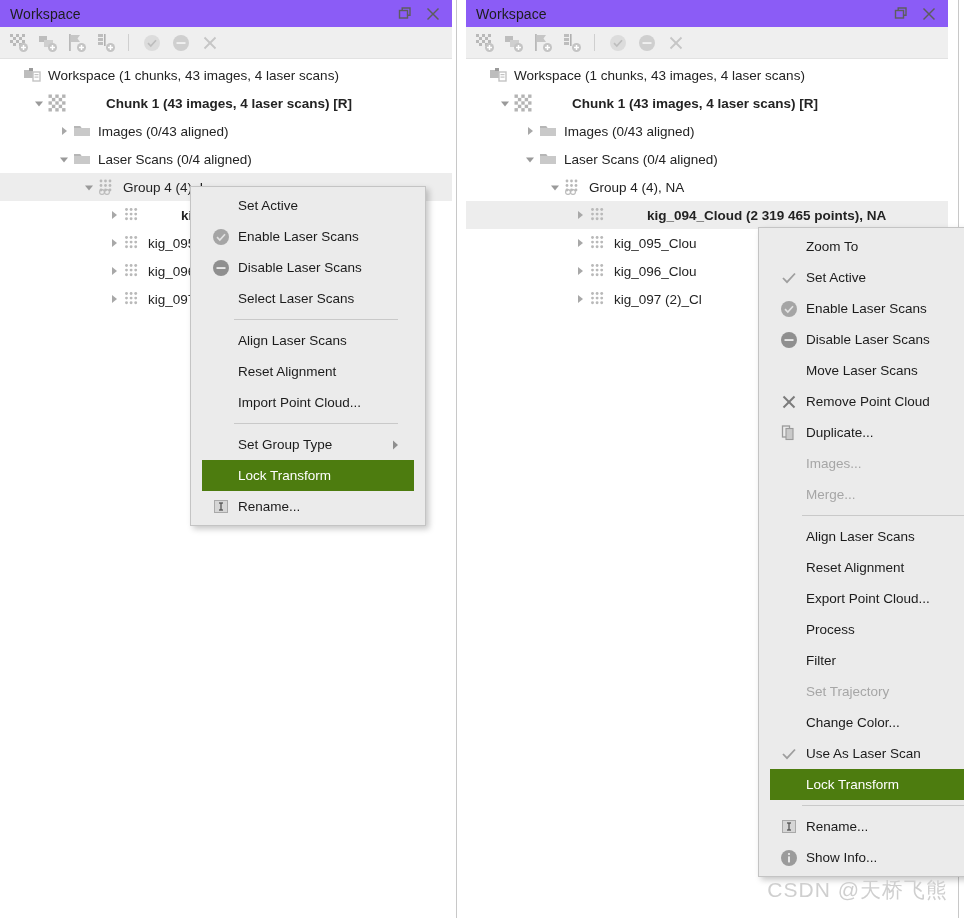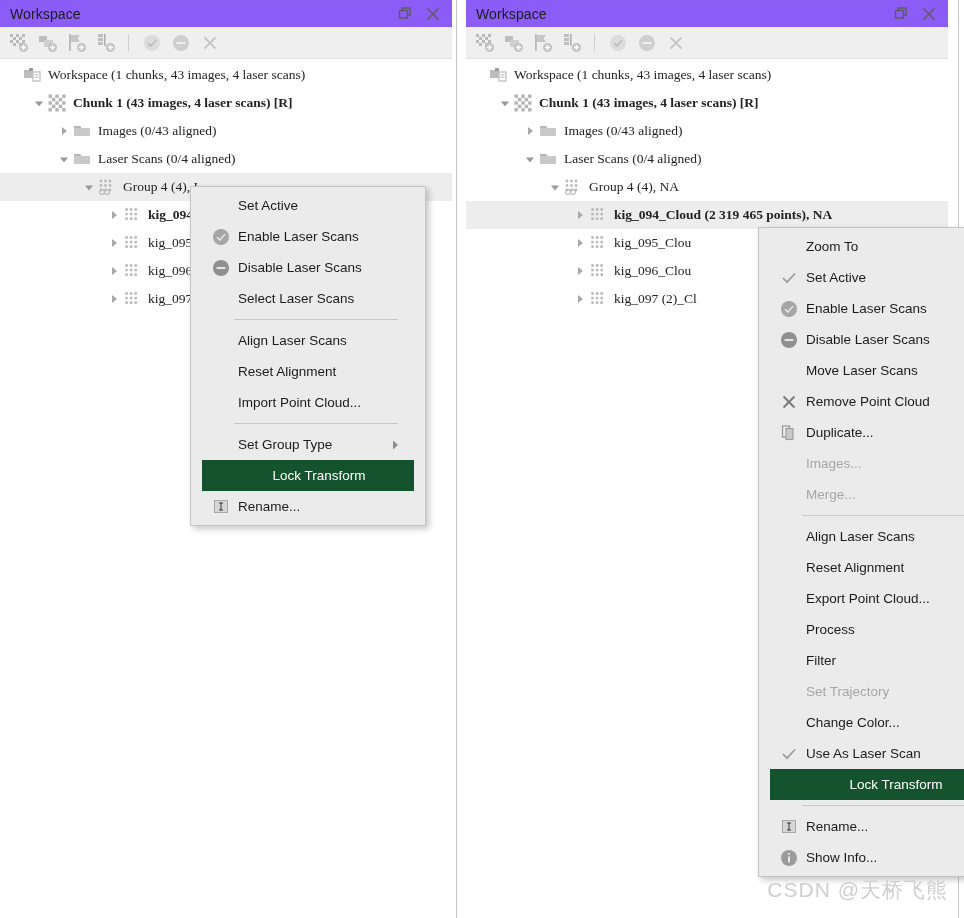--- a/index.html
+++ b/index.html
@@ -115,22 +115,22 @@
     display: flex; align-items: center; justify-content: center;
   }
   .arrow svg { display: block; }
   .ticon {
     flex: 0 0 auto;
     width: 19px; height: 19px;
     margin-right: 7px;
     display: flex; align-items: center; justify-content: center;
   }
   .ticon svg { display: block; }
-  .label { font-size: 13.5px; font-family: Liberation Serif, serif; }
-  .label.bold { font-weight: bold; }
+  .label { font-size: 13.5px; }
+  .label.bold { font-weight: bold; margin-left: 33px; }
 
   
   .menu {
     position: absolute;
     background: #ebebeb;
     border: 1px solid #c4c4c4;
     box-shadow: 3px 3px 6px rgba(0,0,0,.22);
     padding: 3px 11px;
     z-index: 50;
   }
@@ -146,21 +146,21 @@
   }
   .mi .micon {
     flex: 0 0 auto;
     width: 26px; height: 22px;
     display: flex; align-items: center; justify-content: center;
     margin-right: 4px;
   }
   .mi .micon svg { display:block; }
   .mi .mtext { flex: 1 1 auto; }
   .mi.disabled .mtext { color: #a6a6a6; }
-  .mi.highlight { background: #14532d; text-align: center; }
+  .mi.highlight { background: #4d7c0f; }
   .mi.highlight .mtext { color: #ffffff; }
   .mi .sub {
     flex: 0 0 auto;
     margin-left: 22px;
     width: 10px;
     display: flex; align-items: center; justify-content: center;
   }
   .mi .sub svg { display: block; }
   .msep {
     height: 1px;

